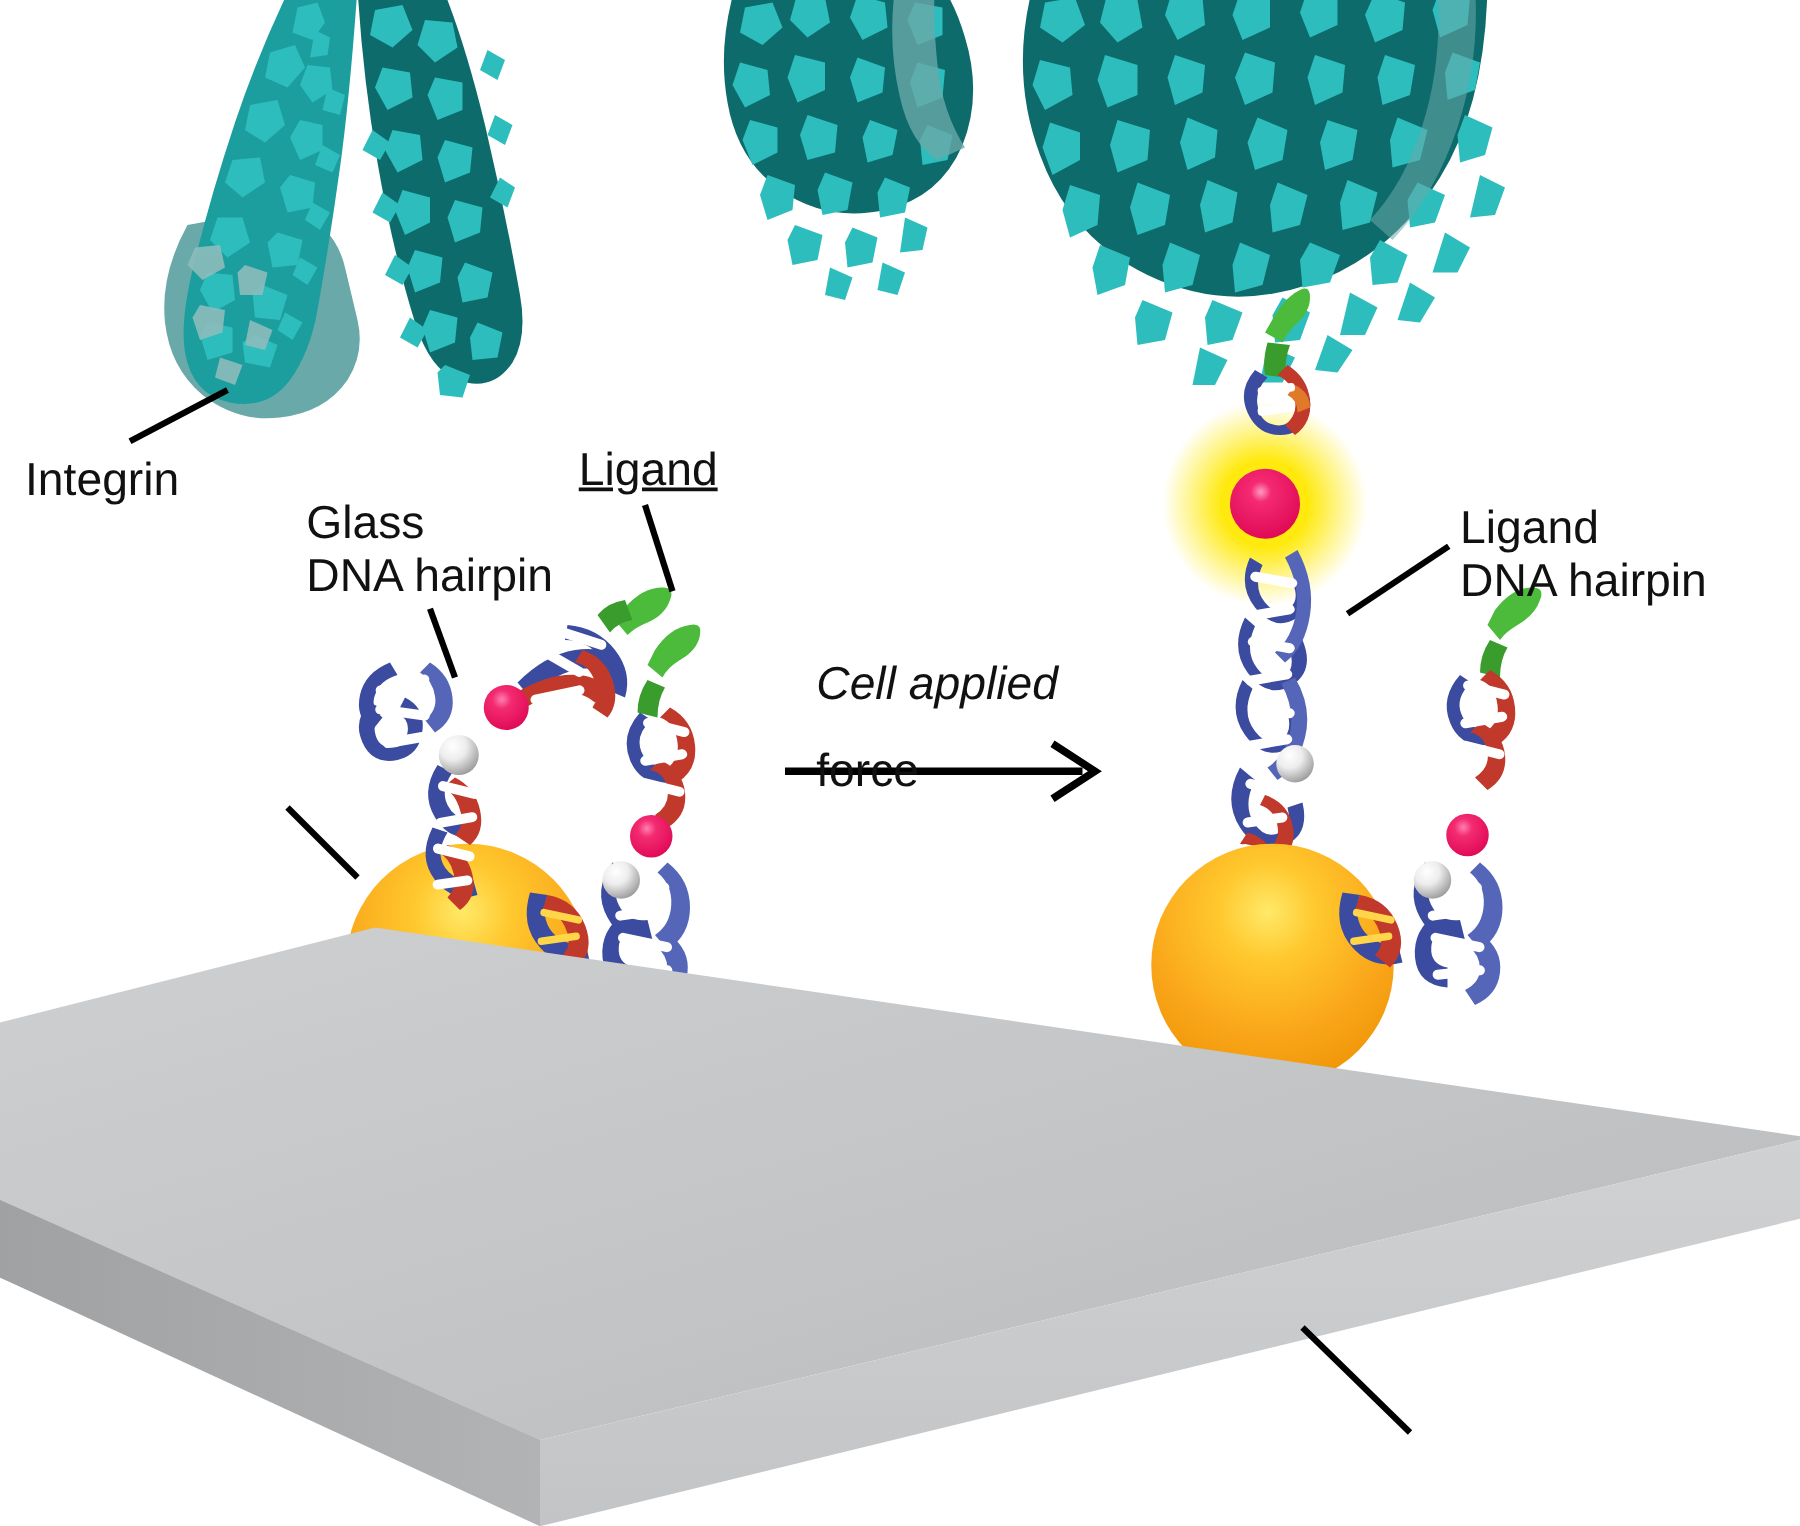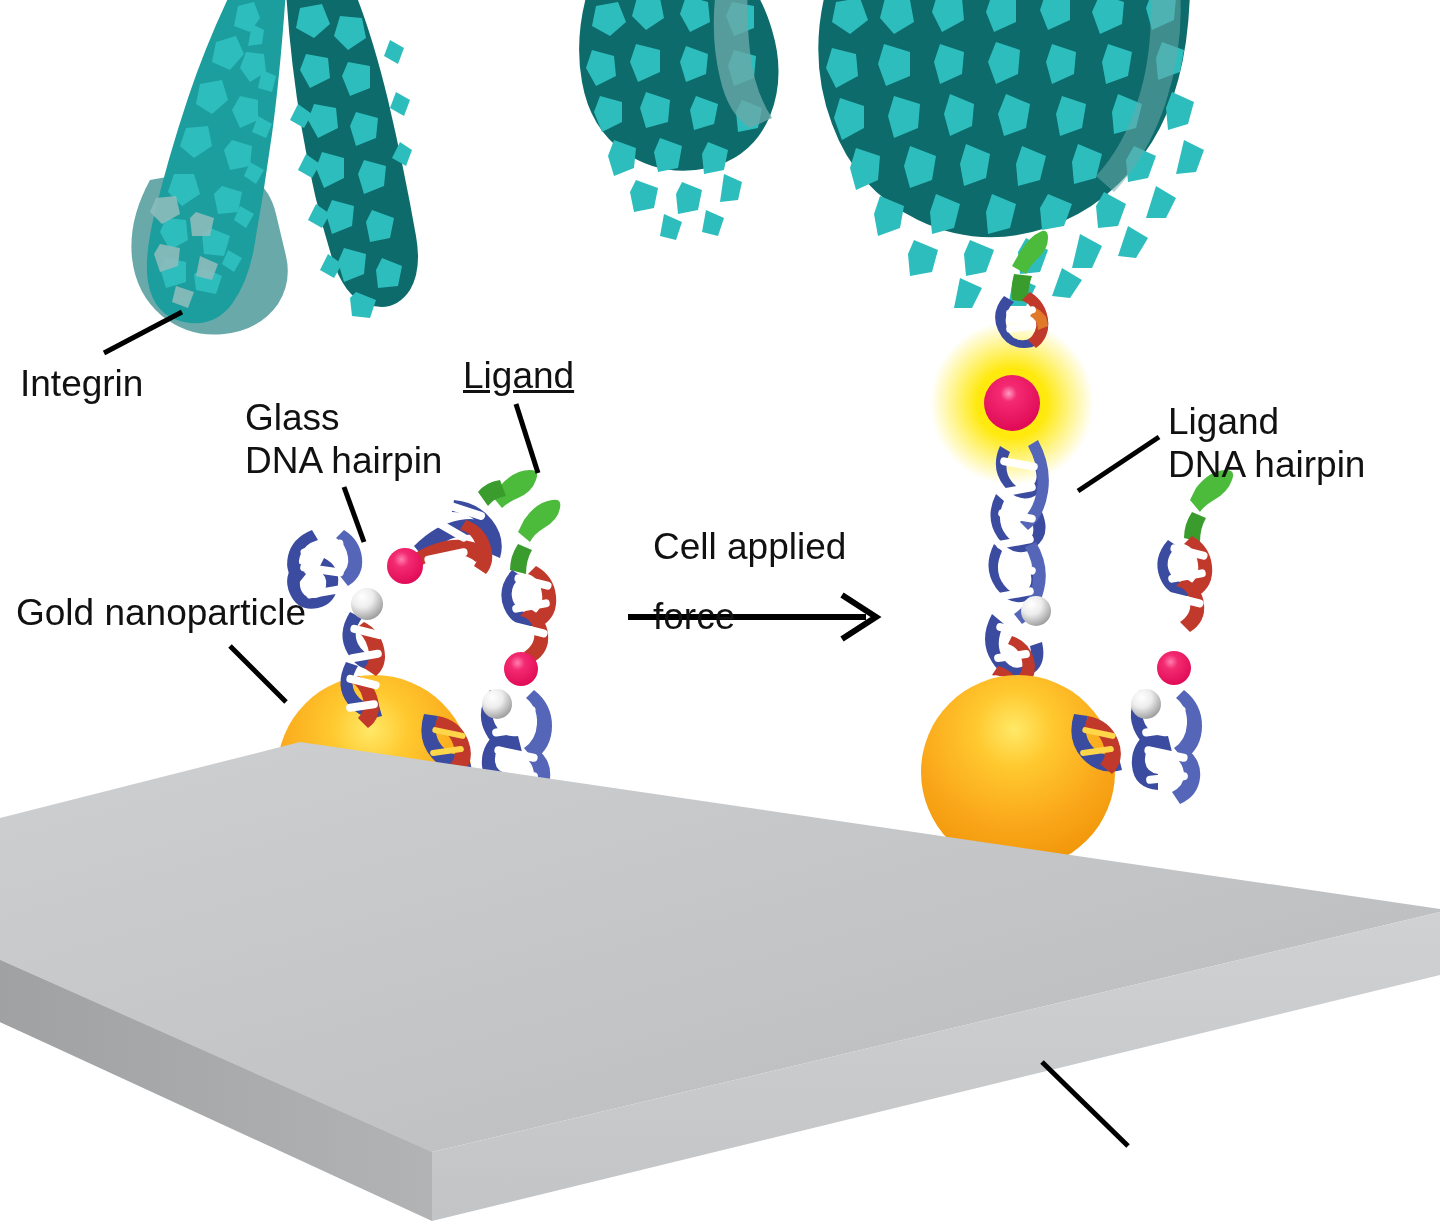--- a/index.html
+++ b/index.html
@@ -426,22 +426,21 @@
   </g>
 </svg>
 
 <div class="lbl" style="left:20px;top:363px;">Integrin</div>
 
 <div class="lbl" style="left:463px;top:355px;text-decoration:underline;">Ligand</div>
 
 <div class="lbl" style="left:245px;top:397px;">Glass</div>
 <div class="lbl" style="left:245px;top:440px;">DNA hairpin</div>
 
-<div class="lbl" style="left:16px;top:592px;">Gold nanoparticle</div>
-
-<div class="lbl" style="left:653px;top:526px;">Cell applied</div>
+
+<div class="lbl" style="left:653px;top:526px;font-style:italic;">Cell applied</div>
 <div class="lbl" style="left:653px;top:596px;">force</div>
 
 <div class="lbl" style="left:1168px;top:401px;">Ligand</div>
 <div class="lbl" style="left:1168px;top:444px;">DNA hairpin</div>
 
 
 </div>
 
 </body></html>

